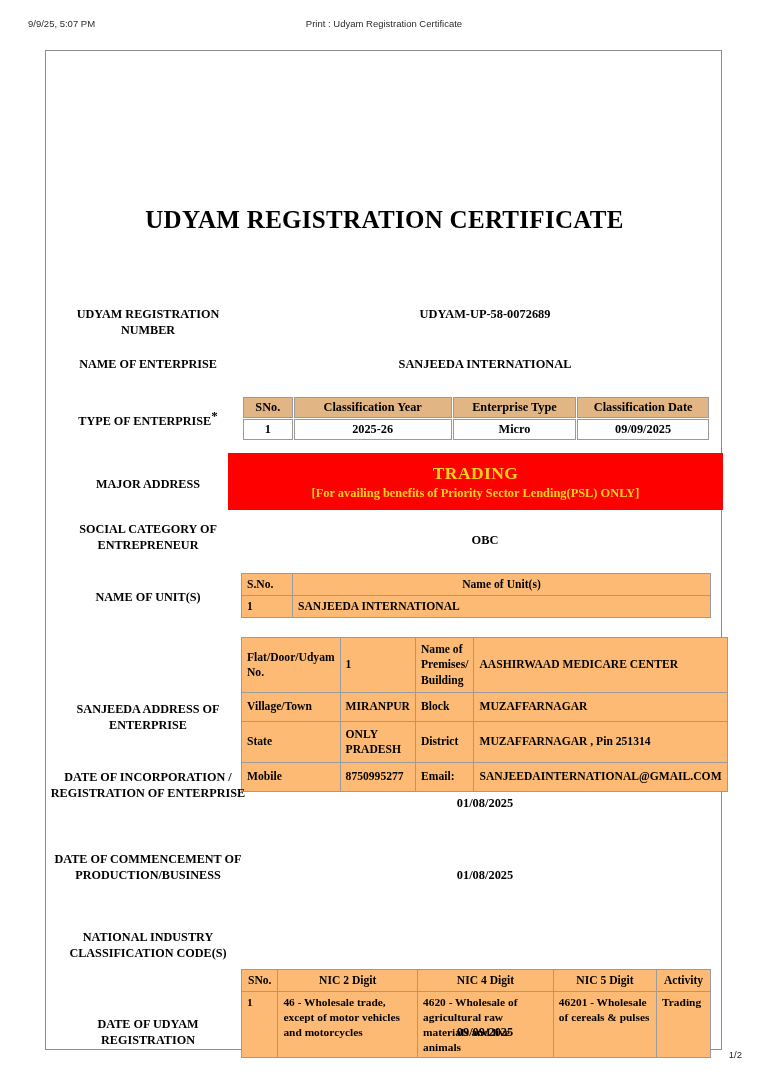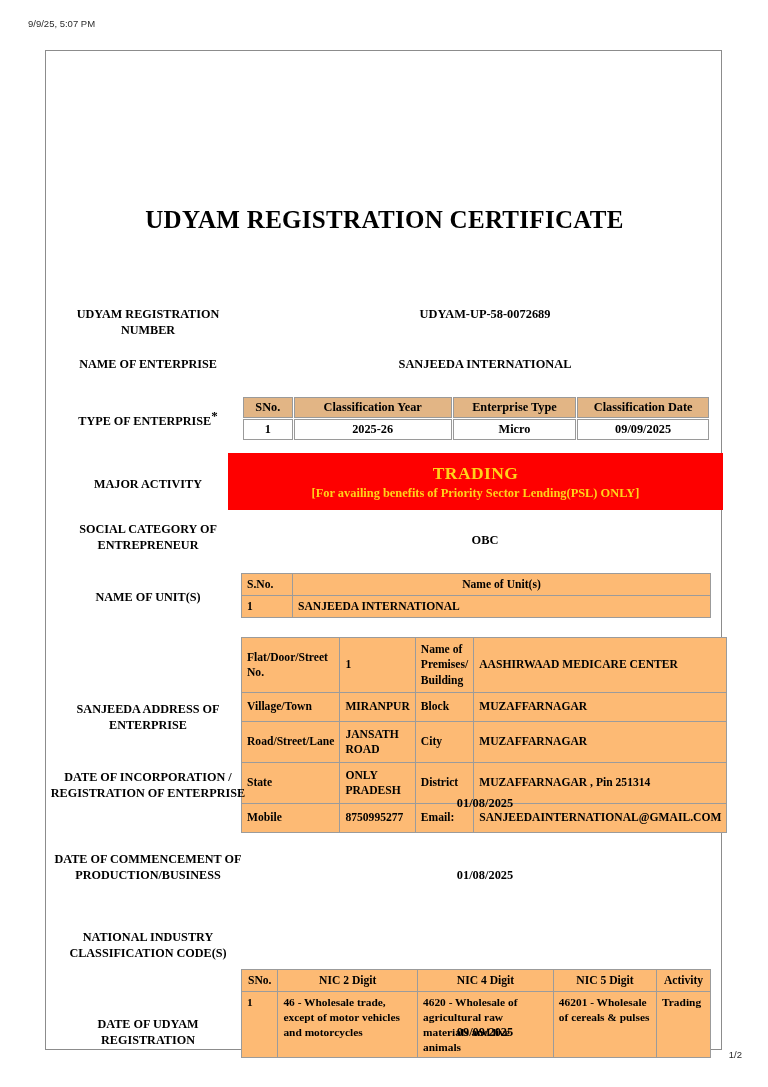--- a/index.html
+++ b/index.html
@@ -247,20 +247,21 @@
   .tbl-nic .n-d2 { width: 150px; }
   .tbl-nic .n-d4 { width: 145px; }
   .tbl-nic .n-d5 { width: 105px; }
   .tbl-nic .n-act { width: 44px; }
 </style>
 </head>
 <body>
 
 <div class="print-header">
   <span class="ph-date">9/9/25, 5:07 PM</span>
+  <span class="ph-title">Print : Udyam Registration Certificate</span>
 </div>
 
 <div class="page-frame">
   <div class="cert-inner">
 
     <div class="cert-title">UDYAM REGISTRATION CERTIFICATE</div>
 
     <div class="row" style="top:255px;">
       <div class="lbl">UDYAM REGISTRATION NUMBER</div>
       <div class="val">UDYAM-UP-58-0072689</div>
@@ -288,21 +289,21 @@
         <tr>
           <td class="cw-sno">1</td>
           <td class="cw-year">2025-26</td>
           <td class="cw-type">Micro</td>
           <td class="cw-date">09/09/2025</td>
         </tr>
       </tbody>
     </table>
 
     <div class="row" style="top:425px;">
-      <div class="lbl">MAJOR ACTIVITY</div>
+      <div class="lbl">MAJOR ADDRESS</div>
     </div>
 
     <div class="banner">
       <div class="banner-main">TRADING</div>
       <div class="banner-sub">[For availing benefits of Priority Sector Lending(PSL) ONLY]</div>
     </div>
 
     <div class="row" style="top:470px;">
       <div class="lbl">SOCIAL CATEGORY OF ENTREPRENEUR</div>
       <div class="val" style="top:11px;">OBC</div>
@@ -327,35 +328,29 @@
       </tbody>
     </table>
 
     <div class="row" style="top:650px;">
       <div class="lbl">SANJEEDA ADDRESS OF ENTERPRISE</div>
     </div>
 
     <table class="tbl-plain tbl-addr">
       <tbody>
         <tr>
-          <td class="a-k1" style="height:48px;">Flat/Door/Street No.</td>
+          <td class="a-k1" style="height:48px;">Flat/Door/Udyam No.</td>
           <td class="a-v1">1</td>
           <td class="a-k2">Name of Premises/ Building</td>
           <td class="a-v2">AASHIRWAAD MEDICARE CENTER</td>
         </tr>
         <tr>
           <td class="a-k1" style="height:22px;">Village/Town</td>
           <td class="a-v1">MIRANPUR</td>
           <td class="a-k2">Block</td>
-          <td class="a-v2">MUZAFFARNAGAR</td>
-        </tr>
-        <tr>
-          <td class="a-k1" style="height:34px;">Road/Street/Lane</td>
-          <td class="a-v1">JANSATH ROAD</td>
-          <td class="a-k2">City</td>
           <td class="a-v2">MUZAFFARNAGAR</td>
         </tr>
         <tr>
           <td class="a-k1" style="height:34px;">State</td>
           <td class="a-v1">ONLY PRADESH</td>
           <td class="a-k2">District</td>
           <td class="a-v2">MUZAFFARNAGAR , Pin 251314</td>
         </tr>
         <tr>
           <td class="a-k1" style="height:22px;">Mobile</td>

